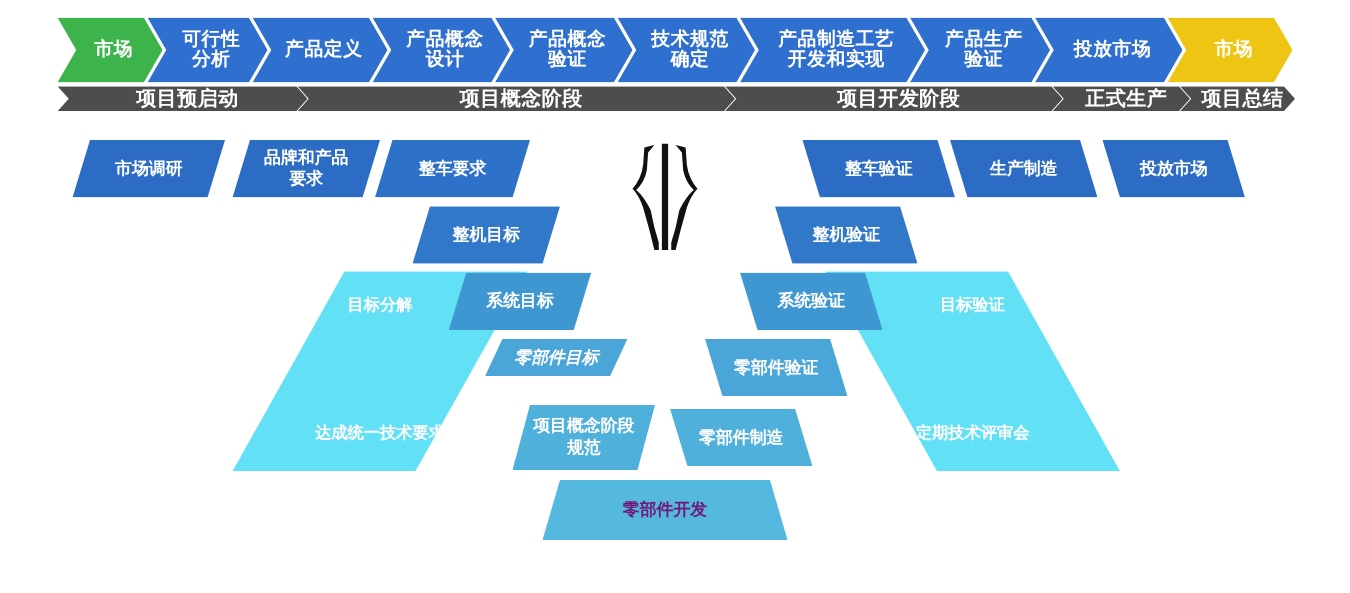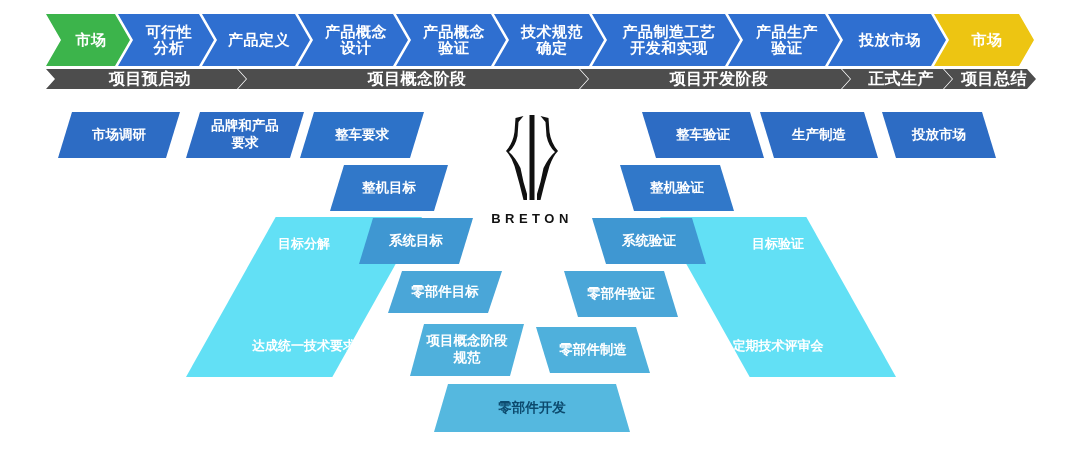--- a/index.html
+++ b/index.html
@@ -109,21 +109,21 @@
     white-space: nowrap;
   }
   .bigpara.left  { clip-path: polygon(38% 0%, 100% 0%, 62% 100%, 0% 100%); }
   .bigpara.right { clip-path: polygon(0% 0%, 62% 0%, 100% 100%, 38% 100%); }
 
   .trap {
     position: absolute;
     display: flex;
     align-items: center;
     justify-content: center;
-    color: #0c4a6e;
+    color: #701a75;
     font-weight: bold;
     font-size: 13.5px;
     clip-path: polygon(14px 0%, calc(100% - 14px) 0%, 100% 100%, 0% 100%);
   }
 
   
   #logo-block {
     position: absolute;
     left: 462px;
     top: 112px;
@@ -211,21 +211,21 @@
           <div class="lbl" style="top: 120px;">定期技术评审会</div>
         </div>
       </div>
     <div id="left-host">
         <div class="para lean-l" style="left: 58px; top: 17px; width: 122px; height: 46px; background: rgb(45, 108, 196);">市场调研</div>
         <div class="para lean-l" style="left: 186px; top: 17px; width: 118px; height: 46px; background: rgb(45, 108, 196);">品牌和产品
 要求</div>
         <div class="para lean-l" style="left: 300px; top: 17px; width: 124px; height: 46px; background: rgb(45, 114, 200);">整车要求</div>
         <div class="para lean-l" style="left: 330px; top: 70px; width: 118px; height: 46px; background: rgb(49, 120, 201);">整机目标</div>
         <div class="para lean-l" style="left: 359px; top: 123px; width: 114px; height: 46px; background: rgb(63, 151, 210);">系统目标</div>
-        <div class="para lean-l" style="left: 388px; top: 176px; width: 114px; height: 42px; background: rgb(74, 166, 216);">零部件目标</div>
+        <div class="para lean-l" style="left: 388px; top: 176px; width: 114px; height: 30px; background: rgb(74, 166, 216); font-style: italic;">零部件目标</div>
         <div class="para lean-l" style="left: 410px; top: 229px; width: 114px; height: 52px; background: rgb(79, 176, 220);">项目概念阶段
 规范</div>
       </div>
     <div id="right-host">
         <div class="para lean-r" style="left: 642px; top: 17px; width: 122px; height: 46px; background: rgb(45, 108, 196);">整车验证</div>
         <div class="para lean-r" style="left: 760px; top: 17px; width: 118px; height: 46px; background: rgb(45, 108, 196);">生产制造</div>
         <div class="para lean-r" style="left: 882px; top: 17px; width: 114px; height: 46px; background: rgb(45, 108, 196);">投放市场</div>
         <div class="para lean-r" style="left: 620px; top: 70px; width: 114px; height: 46px; background: rgb(49, 120, 201);">整机验证</div>
         <div class="para lean-r" style="left: 592px; top: 123px; width: 114px; height: 46px; background: rgb(63, 151, 210);">系统验证</div>
         <div class="para lean-r" style="left: 564px; top: 176px; width: 114px; height: 46px; background: rgb(74, 166, 216);">零部件验证</div>
@@ -237,16 +237,15 @@
   </div>
 
   <div id="logo-block">
     <svg id="logo-mark" width="54" height="92" viewBox="0 0 54 92">
       <g fill="#111111">
         <path d="M18.5 4 L13.5 10 L12.5 24 Q10.5 34 4 40 Q10 45 15.5 56 L18.5 70 L22 82 L22 88 L18.5 88 L14.5 72 L9.5 54 Q6 44 1 39 Q8 31 9.5 20 L10.5 6 Z"></path>
         <path d="M35.5 4 L40.5 10 L41.5 24 Q43.5 34 50 40 Q44 45 38.5 56 L35.5 70 L32 82 L32 88 L35.5 88 L39.5 72 L44.5 54 Q48 44 53 39 Q46 31 44.5 20 L43.5 6 Z"></path>
         <path d="M24.5 3 L29.5 3 L29.5 88 L24.5 88 Z"></path>
       </g>
     </svg>
-    <div id="logo-en">BRETON</div>
   </div>
 
 </div>
 
 </body></html>

